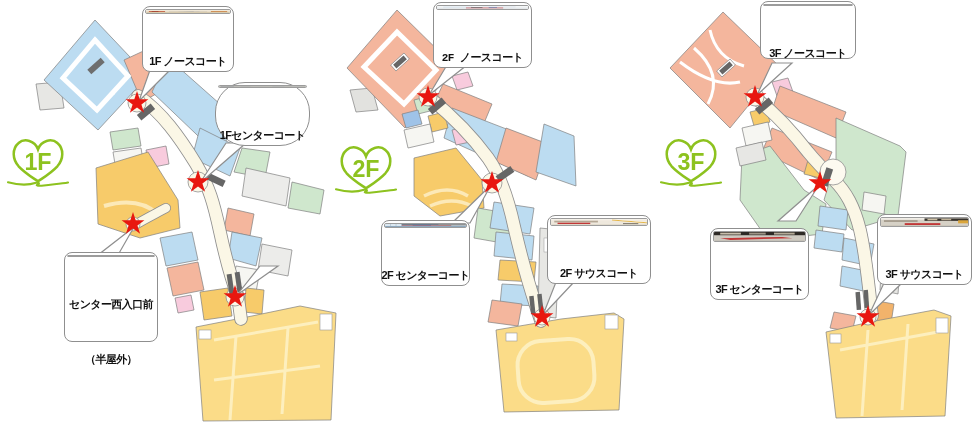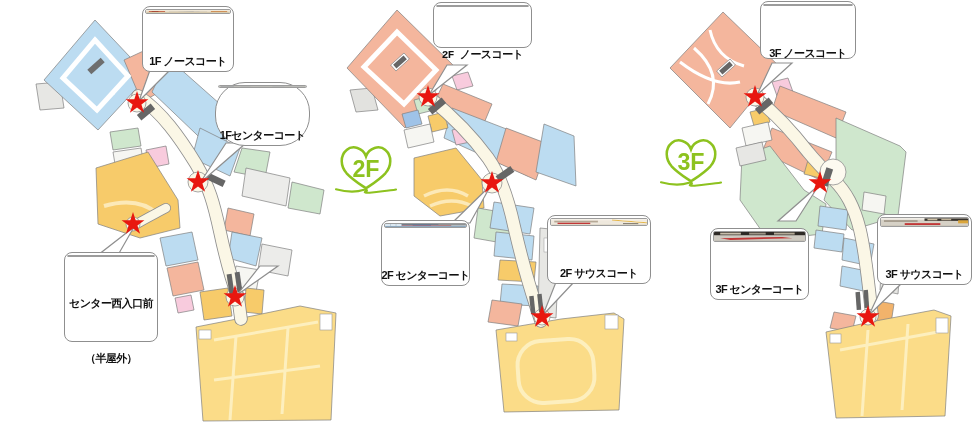--- a/index.html
+++ b/index.html
@@ -216,20 +216,27 @@
         </g>
     <g transform="translate(820,183)">
           <polygon points="0,-12 2.7,-3.7 11.4,-3.7 4.4,1.4 7.1,9.7 0,4.6 -7.1,9.7 -4.4,1.4 -11.4,-3.7 -2.7,-3.7"></polygon>
         </g>
     <g transform="translate(868,317)">
           <polygon points="0,-12 2.7,-3.7 11.4,-3.7 4.4,1.4 7.1,9.7 0,4.6 -7.1,9.7 -4.4,1.4 -11.4,-3.7 -2.7,-3.7"></polygon>
         </g>
   </g>
 </svg>
 
+<div class="badge" style="left:7px;top:131px;">
+  <svg width="62" height="58" viewBox="0 0 64 58">
+    <path d="M32,18 C29,9 18,6 12,11.5 C5,17.5 5.5,28 12,35.5 C18.5,42.5 27,47.5 32,51 C37,47.5 45.5,42.5 52,35.5 C58.5,28 59,17.5 52,11.5 C46,6 35,9 32,18 Z" fill="none" stroke="#8dc21f" stroke-width="2.6"></path>
+    <path d="M1,52 C14,55.5 24,54.5 30,52.5 C33,51.5 34,53.5 31.5,54.5 C29,55.5 33,56 38,55.3 C48,54 56,53.5 63,52.2" fill="none" stroke="#8dc21f" stroke-width="2.2" stroke-linecap="round"></path>
+    <text x="32" y="39" text-anchor="middle">1F</text>
+  </svg>
+</div>
 <div class="badge" style="left:335px;top:138px;">
   <svg width="62" height="58" viewBox="0 0 64 58">
     <path d="M32,18 C29,9 18,6 12,11.5 C5,17.5 5.5,28 12,35.5 C18.5,42.5 27,47.5 32,51 C37,47.5 45.5,42.5 52,35.5 C58.5,28 59,17.5 52,11.5 C46,6 35,9 32,18 Z" fill="none" stroke="#8dc21f" stroke-width="2.6"></path>
     <path d="M1,52 C14,55.5 24,54.5 30,52.5 C33,51.5 34,53.5 31.5,54.5 C29,55.5 33,56 38,55.3 C48,54 56,53.5 63,52.2" fill="none" stroke="#8dc21f" stroke-width="2.2" stroke-linecap="round"></path>
     <text x="32" y="39" text-anchor="middle">2F</text>
   </svg>
 </div>
 <div class="badge" style="left:660px;top:131px;">
   <svg width="62" height="58" viewBox="0 0 64 58">
     <path d="M32,18 C29,9 18,6 12,11.5 C5,17.5 5.5,28 12,35.5 C18.5,42.5 27,47.5 32,51 C37,47.5 45.5,42.5 52,35.5 C58.5,28 59,17.5 52,11.5 C46,6 35,9 32,18 Z" fill="none" stroke="#8dc21f" stroke-width="2.6"></path>
@@ -263,38 +270,38 @@
     <rect x="22" y="9" width="10" height="8" fill="#70808f"></rect>
         <rect x="54" y="9" width="12" height="8" fill="#52628e"></rect>
     <rect x="72" y="9" width="10" height="8" fill="#9aa5b2"></rect>
     <line x1="0" y1="26" x2="88" y2="24" stroke="#b9b9b4"></line>
         <line x1="0" y1="34" x2="88" y2="31" stroke="#b9b9b4"></line>
   </svg>
   <div class="callout-label">1Fセンターコート</div>
 </div>
 
 
-<div class="callout west" style="left:64px;top:252px;width:94px;height:90px;font-family:Liberation Mono, monospace;">
+<div class="callout west" style="left:64px;top:252px;width:94px;height:90px;">
   <svg class="photo" style="height:44px;" viewBox="0 0 88 42" preserveAspectRatio="none">
     <rect width="88" height="42" fill="#b4aea6"></rect>
         <rect width="26" height="20" fill="#6f8c49"></rect>
     <rect x="24" width="22" height="12" fill="#cfd9de"></rect>
         <rect y="14" width="14" height="12" fill="#81a05a"></rect>
     <rect x="20" y="1" width="6" height="28" fill="#8c8c88"></rect>
         <rect x="44" y="0" width="9" height="30" fill="#9b9b96"></rect>
     <rect x="62" width="16" height="42" fill="#454543"></rect>
         <rect x="78" width="10" height="42" fill="#5b5b58"></rect>
     <rect y="26" width="62" height="16" fill="#a33f35"></rect>
         <rect y="24" width="62" height="4" fill="#bf564a"></rect>
   </svg>
   <div class="callout-label line">センター西入口前</div>
   <div class="callout-label line">（半屋外）</div>
 </div>
 
-<div class="callout" style="left:433px;top:2px;width:99px;height:46px;font-family:Liberation Mono, monospace;">
+<div class="callout" style="left:433px;top:2px;width:99px;height:66px;font-family:Liberation Mono, monospace;">
   <svg class="photo" viewBox="0 0 88 42" preserveAspectRatio="none">
     <rect width="88" height="42" fill="#edf0f2"></rect>
         <rect width="88" height="10" fill="#f7f9fa"></rect>
     <rect x="6" y="10" width="28" height="10" fill="#cfdfea"></rect>
         <rect x="44" y="7" width="32" height="13" fill="#dee6ec"></rect>
     <rect x="28" y="23" width="36" height="11" fill="#c13737"></rect>
         <rect x="33" y="16" width="11" height="8" fill="#4a4e55"></rect>
     <rect x="50" y="18" width="8" height="6" fill="#2a62b0"></rect>
         <rect y="36" width="88" height="6" fill="#dde0e2"></rect>
   </svg>

